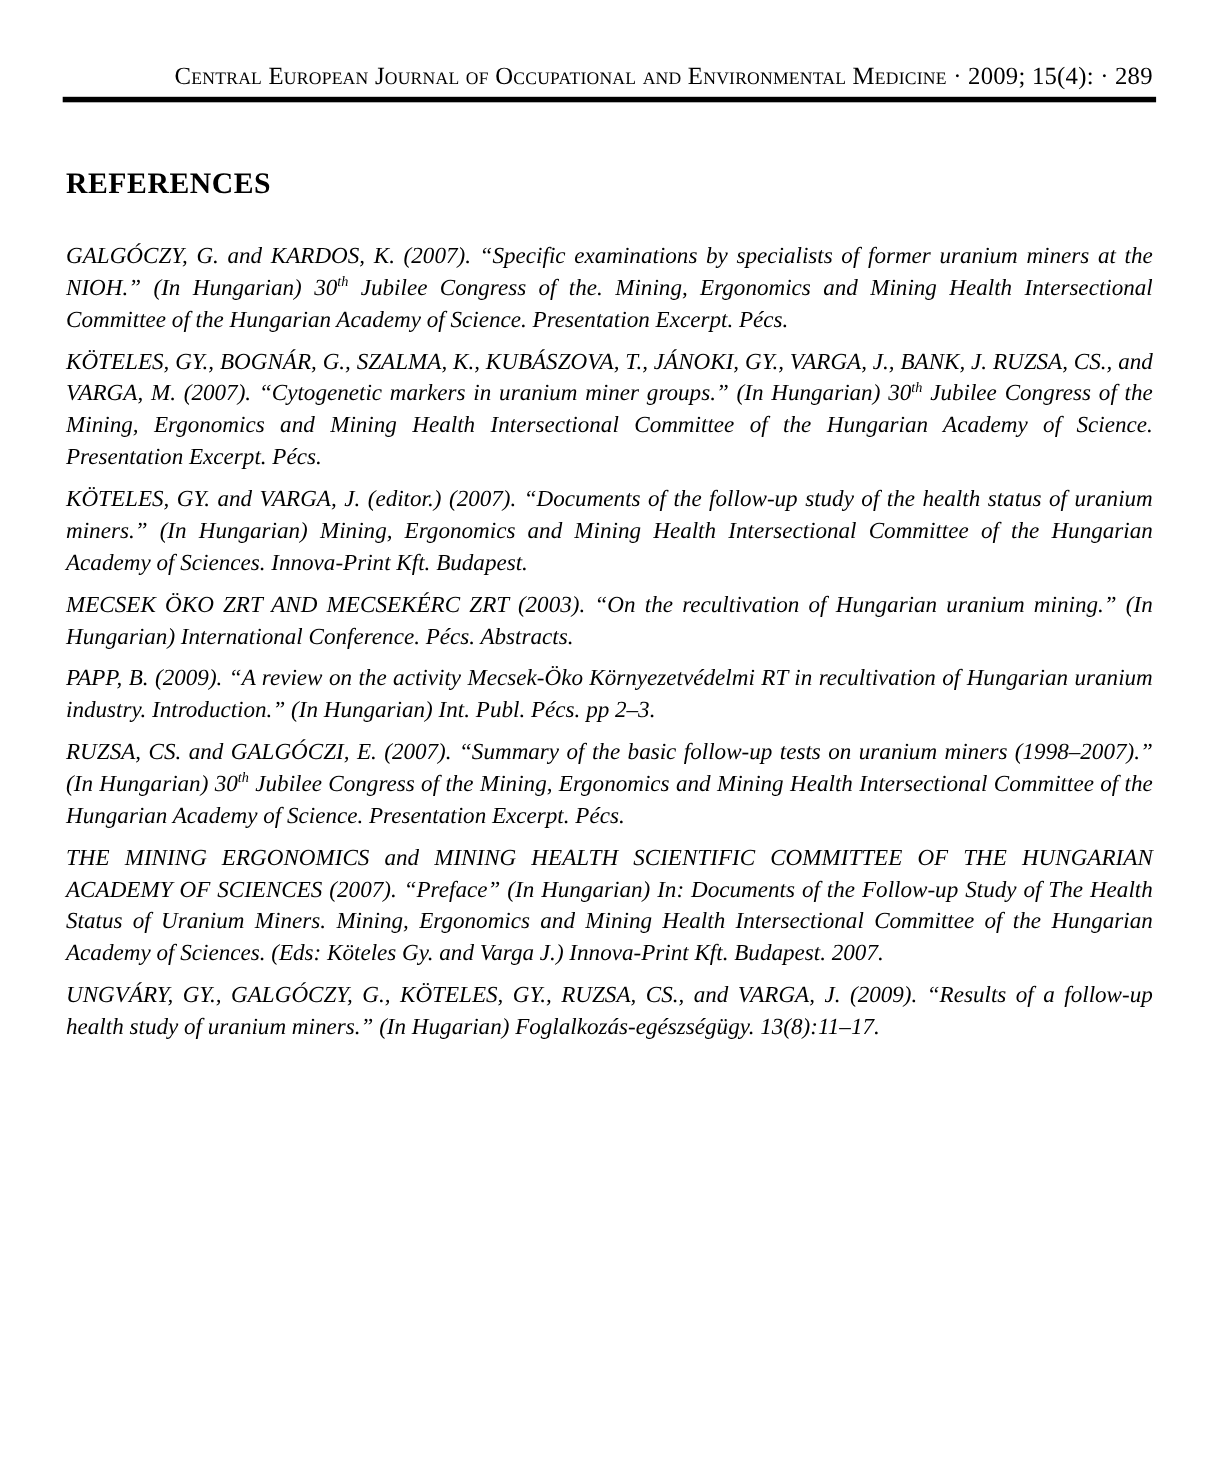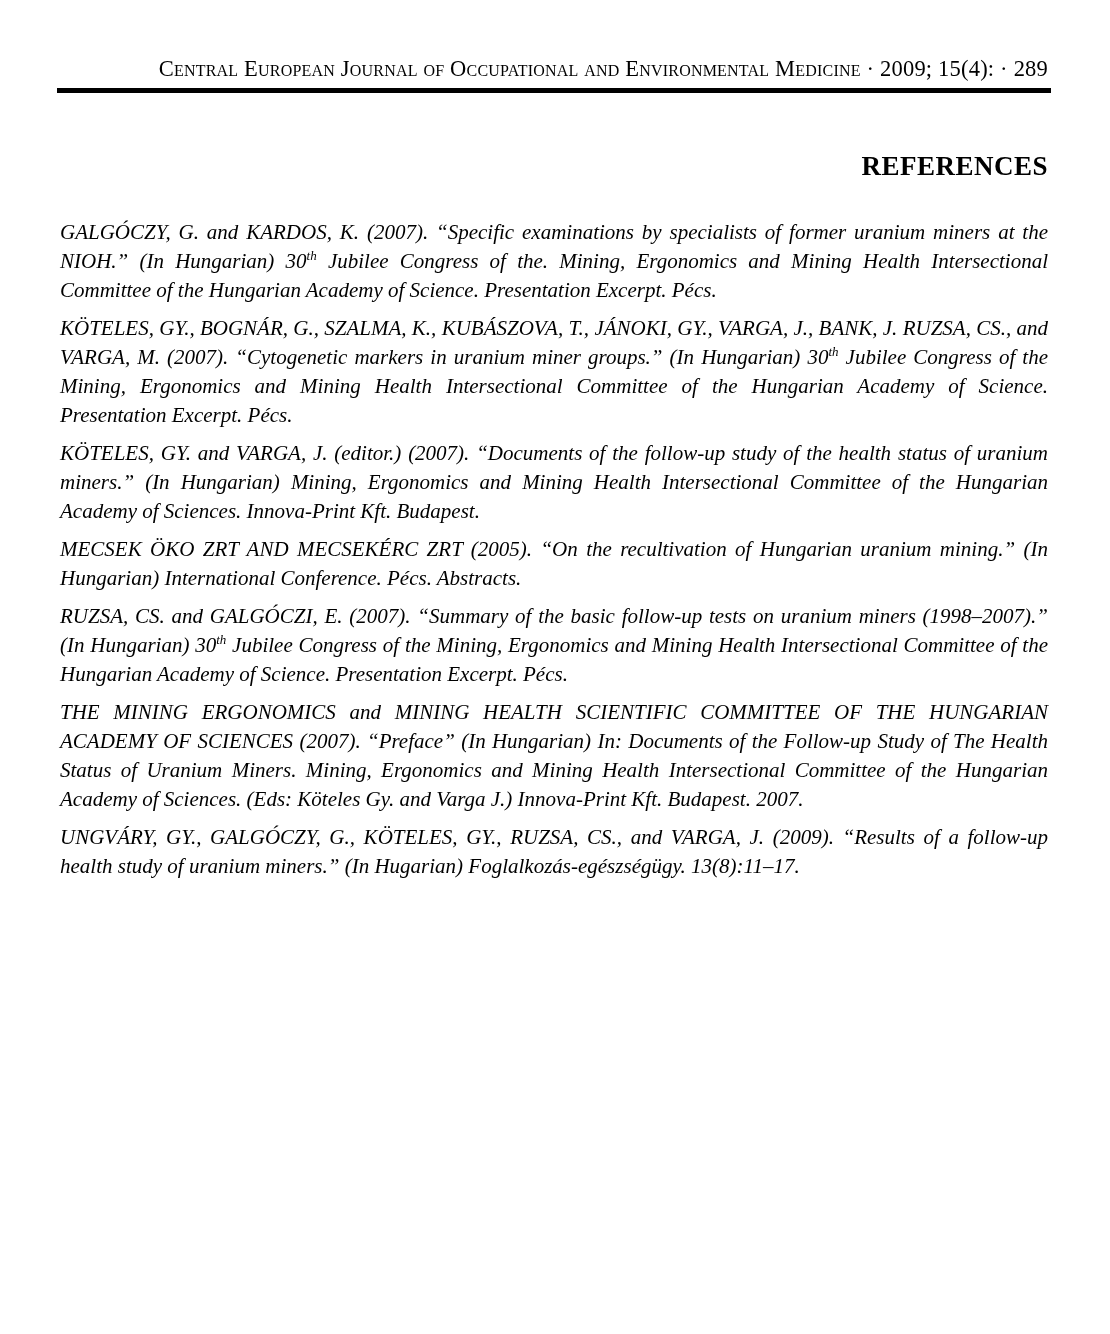--- a/index.html
+++ b/index.html
@@ -30,21 +30,20 @@
     height: 5px;
     background: #000000;
     border: none;
     margin: 6px -3px 0 -3px;
   }
   .section-title {
     font-size: 27px;
     font-weight: 700;
     letter-spacing: 0.5px;
     margin: 58px 0 0 0;
-    text-align: right;
   }
   .references {
     margin-top: 36px;
   }
   .ref {
     font-size: 21px;
     line-height: 29px;
     text-align: justify;
     margin: 0 0 9px 0;
     font-style: italic;
@@ -61,18 +60,19 @@
 <div class="page">
   <div class="running-head">
     <span>Central European Journal of Occupational and Environmental Medicine · 2009; 15(4): · 289</span>
   </div>
   <div class="head-rule"></div>
   <h1 class="section-title">REFERENCES</h1>
   <div class="references">
       <p class="ref"><span>GALGÓCZY, G. and KARDOS, K. (2007). “Specific examinations by specialists of former uranium miners at the NIOH.” (In Hungarian) 30</span><sup>th</sup><span> Jubilee Congress of the. Mining, Ergonomics and Mining Health Intersectional Committee of the Hungarian Academy of Science. Presentation Excerpt. Pécs.</span></p>
       <p class="ref"><span>KÖTELES, GY., BOGNÁR, G., SZALMA, K., KUBÁSZOVA, T., JÁNOKI, GY., VARGA, J., BANK, J. RUZSA, CS., and VARGA, M. (2007). “Cytogenetic markers in uranium miner groups.” (In Hungarian) 30</span><sup>th</sup><span> Jubilee Congress of the Mining, Ergonomics and Mining Health Intersectional Committee of the Hungarian Academy of Science. Presentation Excerpt. Pécs.</span></p>
       <p class="ref"><span>KÖTELES, GY. and VARGA, J. (editor.) (2007). “Documents of the follow-up study of the health status of uranium miners.” (In Hungarian) Mining, Ergonomics and Mining Health Intersectional Committee of the Hungarian Academy of Sciences. Innova-Print Kft. Budapest.</span></p>
-      <p class="ref"><span>MECSEK ÖKO ZRT AND MECSEKÉRC ZRT (2005). “On the recultivation of Hungarian uranium mining.” (In Hungarian) International Conference. Pécs. Abstracts.</span></p>
+      <p class="ref"><span>MECSEK ÖKO ZRT AND MECSEKÉRC ZRT (2003). “On the recultivation of Hungarian uranium mining.” (In Hungarian) International Conference. Pécs. Abstracts.</span></p>
+      <p class="ref"><span>PAPP, B. (2009). “A review on the activity Mecsek-Öko Környezetvédelmi RT in recultivation of Hungarian uranium industry. Introduction.” (In Hungarian) Int. Publ. Pécs. pp 2–3.</span></p>
       <p class="ref"><span>RUZSA, CS. and GALGÓCZI, E. (2007). “Summary of the basic follow-up tests on uranium miners (1998–2007).” (In Hungarian) 30</span><sup>th</sup><span> Jubilee Congress of the Mining, Ergonomics and Mining Health Intersectional Committee of the Hungarian Academy of Science. Presentation Excerpt. Pécs.</span></p>
       <p class="ref"><span>THE MINING ERGONOMICS and MINING HEALTH SCIENTIFIC COMMITTEE OF THE HUNGARIAN ACADEMY OF SCIENCES (2007). “Preface” (In Hungarian) In: Documents of the Follow-up Study of The Health Status of Uranium Miners. Mining, Ergonomics and Mining Health Intersectional Committee of the Hungarian Academy of Sciences. (Eds: Köteles Gy. and Varga J.) Innova-Print Kft. Budapest. 2007.</span></p>
       <p class="ref"><span>UNGVÁRY, GY., GALGÓCZY, G., KÖTELES, GY., RUZSA, CS., and VARGA, J. (2009). “Results of a follow-up health study of uranium miners.” (In Hugarian) Foglalkozás-egészségügy. 13(8):11–17.</span></p>
     </div>
 </div>
 
 </body></html>

